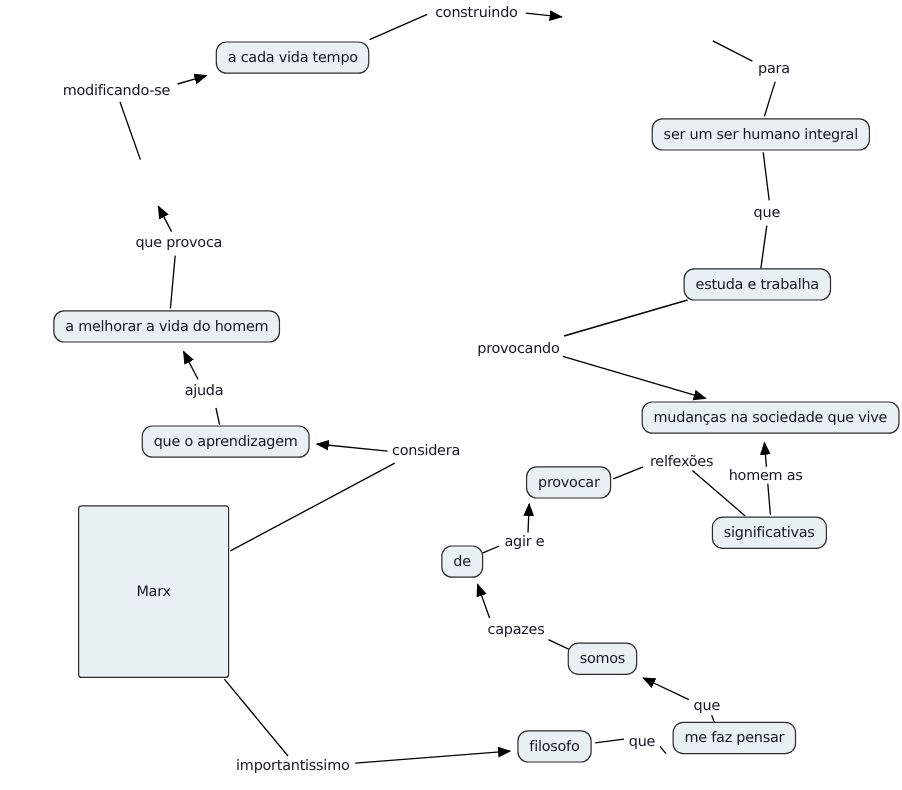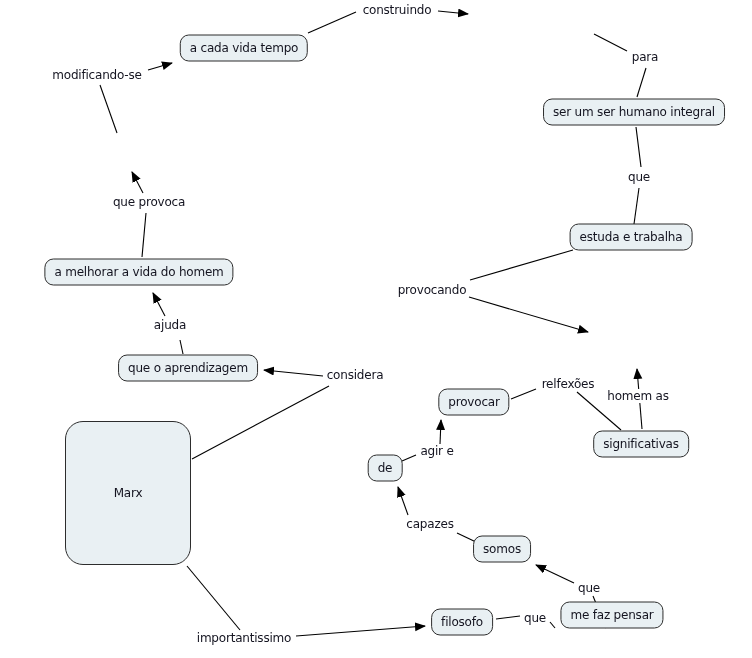--- a/index.html
+++ b/index.html
@@ -35,21 +35,21 @@
     font-size: 12px;
     letter-spacing: -0.2px;
     line-height: 15px;
     padding: 5px 9px;
     white-space: nowrap;
     text-align: center;
   }
   .node.big {
     width: 126px;
     height: 144px;
-    border-radius: 18px;
+    border-radius: 3px;
     display: flex;
     align-items: center;
     justify-content: center;
   }
   .label {
     position: absolute;
     transform: translate(-50%, -50%);
     background: var(--background, #fff);
     color: var(--text, #141420);
     font-size: 12px;
@@ -130,20 +130,21 @@
   <div class="label" style="left:430px; top:524px">capazes</div>
   <div class="label" style="left:589px; top:588px">que</div>
   <div class="label" style="left:535px; top:618px">que</div>
   <div class="label" style="left:244px; top:638px">importantissimo</div>
 
   <div class="node" style="left:244px; top:48px">a cada vida tempo</div>
   <div class="node" style="left:634px; top:112px">ser um ser humano integral</div>
   <div class="node" style="left:631px; top:237px">estuda e trabalha</div>
   <div class="node" style="left:139px; top:272px">a melhorar a vida do homem</div>
   <div class="node" style="left:188px; top:368px">que o aprendizagem</div>
+  <div class="node" style="left:642px; top:348px">mudanças na sociedade que vive</div>
   <div class="node" style="left:474px; top:402px">provocar</div>
   <div class="node" style="left:641px; top:444px">significativas</div>
   <div class="node" style="left:385px; top:468px">de</div>
   <div class="node" style="left:502px; top:549px">somos</div>
   <div class="node big" style="left:128px; top:493px">Marx</div>
   <div class="node" style="left:462px; top:622px">filosofo</div>
   <div class="node" style="left:612px; top:615px">me faz pensar</div>
 
 </div>
 

